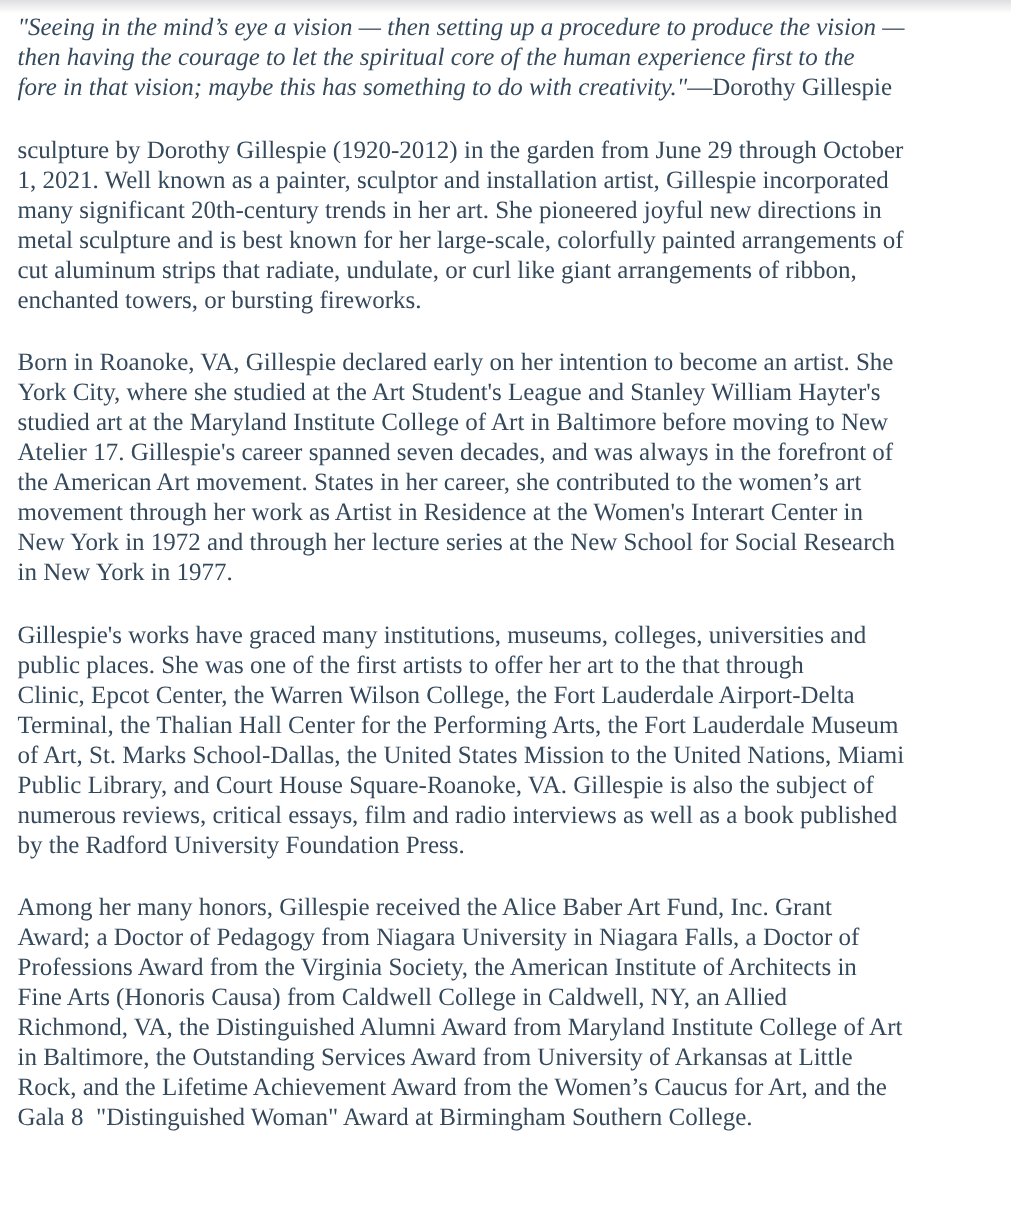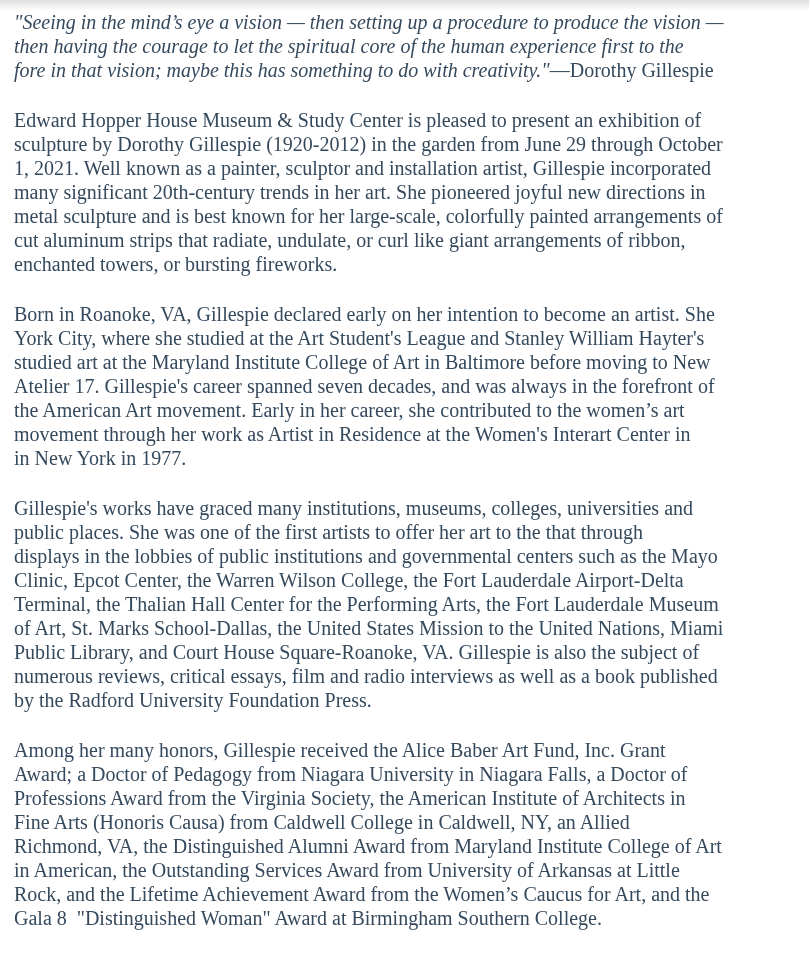--- a/index.html
+++ b/index.html
@@ -49,56 +49,55 @@
 
   <div class="content">
 
     <div class="para">
       <div class="line italic">"Seeing in the mind’s eye a vision — then setting up a procedure to produce the vision —</div>
       <div class="line italic">then having the courage to let the spiritual core of the human experience first to the</div>
       <div class="line"><span class="italic">fore in that vision; maybe this has something to do with creativity."</span><span>—Dorothy Gillespie</span></div>
     </div>
 
     <div class="para">
-      <div class="line">Edward Hopper House Museum &amp; Study Center is pleased to present an exhibition of</div>
       <div class="line">sculpture by Dorothy Gillespie (1920-2012) in the garden from June 29 through October</div>
       <div class="line">1, 2021. Well known as a painter, sculptor and installation artist, Gillespie incorporated</div>
       <div class="line">many significant 20th-century trends in her art. She pioneered joyful new directions in</div>
       <div class="line">metal sculpture and is best known for her large-scale, colorfully painted arrangements of</div>
       <div class="line">cut aluminum strips that radiate, undulate, or curl like giant arrangements of ribbon,</div>
       <div class="line">enchanted towers, or bursting fireworks.</div>
     </div>
 
     <div class="para">
       <div class="line">Born in Roanoke, VA, Gillespie declared early on her intention to become an artist. She</div>
       <div class="line">York City, where she studied at the Art Student's League and Stanley William Hayter's</div>
       <div class="line">studied art at the Maryland Institute College of Art in Baltimore before moving to New</div>
       <div class="line">Atelier 17. Gillespie's career spanned seven decades, and was always in the forefront of</div>
-      <div class="line">the American Art movement. Early in her career, she contributed to the women’s art</div>
+      <div class="line">the American Art movement. States in her career, she contributed to the women’s art</div>
       <div class="line">movement through her work as Artist in Residence at the Women's Interart Center in</div>
+      <div class="line">New York in 1972 and through her lecture series at the New School for Social Research</div>
       <div class="line">in New York in 1977.</div>
     </div>
 
     <div class="para">
       <div class="line">Gillespie's works have graced many institutions, museums, colleges, universities and</div>
       <div class="line">public places. She was one of the first artists to offer her art to the that through</div>
-      <div class="line">displays in the lobbies of public institutions and governmental centers such as the Mayo</div>
       <div class="line">Clinic, Epcot Center, the Warren Wilson College, the Fort Lauderdale Airport-Delta</div>
       <div class="line">Terminal, the Thalian Hall Center for the Performing Arts, the Fort Lauderdale Museum</div>
       <div class="line">of Art, St. Marks School-Dallas, the United States Mission to the United Nations, Miami</div>
       <div class="line">Public Library, and Court House Square-Roanoke, VA. Gillespie is also the subject of</div>
       <div class="line">numerous reviews, critical essays, film and radio interviews as well as a book published</div>
       <div class="line">by the Radford University Foundation Press.</div>
     </div>
 
     <div class="para">
       <div class="line">Among her many honors, Gillespie received the Alice Baber Art Fund, Inc. Grant</div>
       <div class="line">Award; a Doctor of Pedagogy from Niagara University in Niagara Falls, a Doctor of</div>
       <div class="line">Professions Award from the Virginia Society, the American Institute of Architects in</div>
       <div class="line">Fine Arts (Honoris Causa) from Caldwell College in Caldwell, NY, an Allied</div>
       <div class="line">Richmond, VA, the Distinguished Alumni Award from Maryland Institute College of Art</div>
-      <div class="line">in American, the Outstanding Services Award from University of Arkansas at Little</div>
+      <div class="line">in Baltimore, the Outstanding Services Award from University of Arkansas at Little</div>
       <div class="line">Rock, and the Lifetime Achievement Award from the Women’s Caucus for Art, and the</div>
       <div class="line">Gala 8  "Distinguished Woman" Award at Birmingham Southern College.</div>
     </div>
 
   </div>
 </div>
 
 </body></html>

